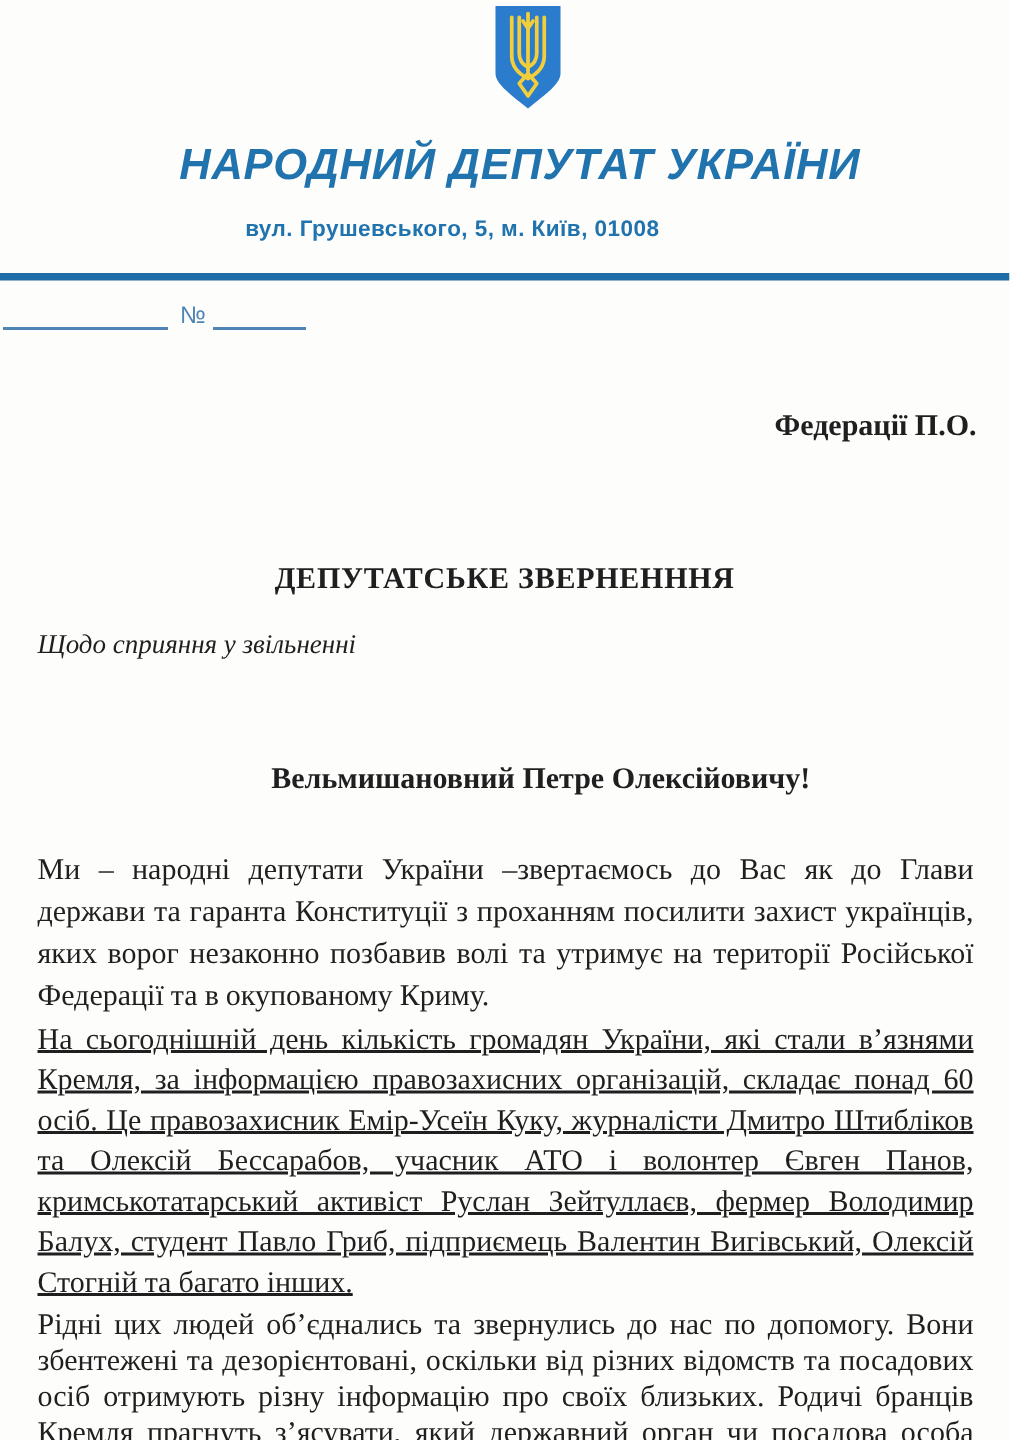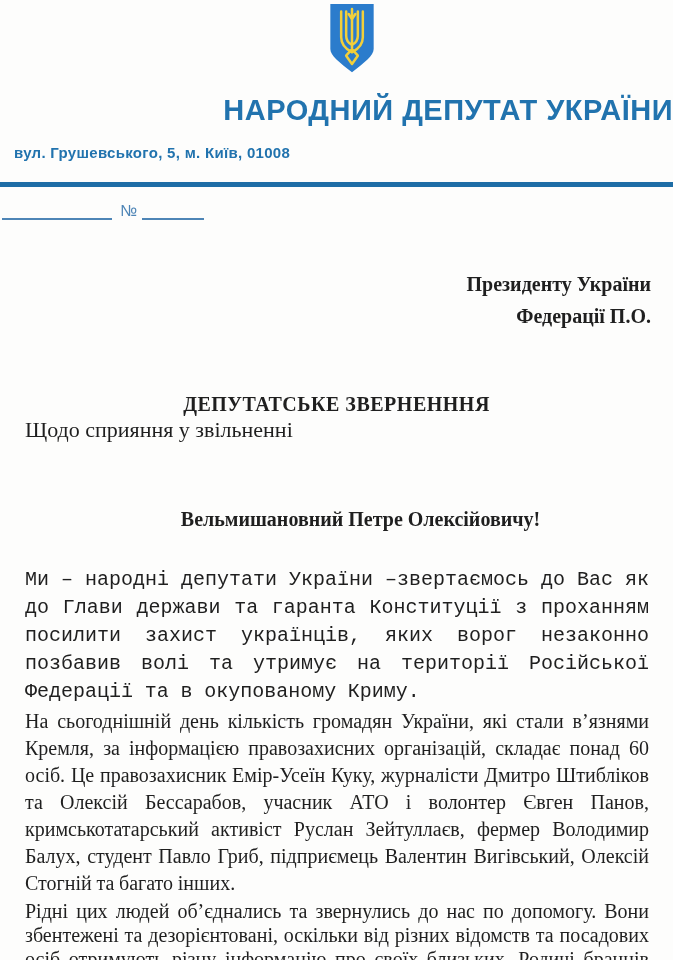--- a/index.html
+++ b/index.html
@@ -4,63 +4,64 @@
 <style>
   html,body{margin:0;padding:0;}
   body{
     width:673px;height:960px;position:relative;overflow:hidden;
     background:#fdfdfc;
     font-family:"Liberation Serif","DejaVu Serif",serif;
     color:var(--text-color,#1f1f1f);
   }
   .emblem{position:absolute;left:327px;top:2px;width:50px;height:74px;}
   .header-title{
-    position:absolute;top:94px;left:0;width:673px;text-align:right;text-indent:20px;
+    position:absolute;top:94px;left:0;width:673px;text-align:center;text-indent:20px;
     font-family:"Liberation Sans","DejaVu Sans",sans-serif;
     font-weight:bold;font-size:29px;letter-spacing:0.5px;
     color:var(--accent-blue,#2173ae);
+    font-style:italic;
   }
   .header-address{
-    position:absolute;top:144px;left:0;width:589px;text-align:left;text-indent:14px;
+    position:absolute;top:144px;left:0;width:589px;text-align:center;text-indent:14px;
     font-family:"Liberation Sans","DejaVu Sans",sans-serif;
     font-weight:bold;font-size:15px;letter-spacing:0.3px;
     color:var(--accent-blue,#2173ae);
   }
   .rule{position:absolute;top:182px;left:0;width:673px;height:5px;background:var(--rule-blue,#1e6da6);}
   .ref-line{
     position:absolute;top:201px;left:2px;height:20px;
     font-family:"Liberation Sans","DejaVu Sans",sans-serif;
     font-size:16px;color:var(--ref-blue,#4e85b6);
   }
   .ref-underline-1{display:inline-block;width:110px;height:17px;border-bottom:2px solid var(--ref-blue,#4e85b6);vertical-align:bottom;}
   .ref-no{display:inline-block;margin:0 5px 0 8px;vertical-align:bottom;line-height:19px;}
   .ref-underline-2{display:inline-block;width:62px;height:17px;border-bottom:2px solid var(--ref-blue,#4e85b6);vertical-align:bottom;}
   .addressee{
     position:absolute;top:268px;right:22px;text-align:right;
     font-weight:bold;font-size:20px;line-height:32px;
   }
   .doc-title{
     position:absolute;top:375px;left:0;width:673px;text-align:center;
-    font-weight:bold;font-size:20px;letter-spacing:0.5px;margin-top:18px;
+    font-weight:bold;font-size:20px;letter-spacing:0.5px;
   }
   .subject{
     position:absolute;top:412px;left:25px;width:420px;
-    font-size:22px;line-height:35px;
+    font-style:italic;font-size:18px;line-height:35px;
   }
   .salutation{
     position:absolute;top:508px;left:0;width:673px;text-align:center;
     font-weight:bold;font-size:20px;padding-left:24px;
   }
   .body-text{
     position:absolute;top:566px;left:25px;width:624px;
     font-size:20px;text-align:justify;word-spacing:-0.3px;
   }
   .body-text p{margin:0 0 2px 0;}
-  .body-text p.p1{line-height:28px;font-family:Liberation Mono, monospace;}
-  .body-text p.p2{line-height:27px;}
+  .body-text p.p1{line-height:28px;}
+  .body-text p.p2{line-height:27px;text-decoration:underline;}
   .body-text p.p3{line-height:24px;}
 </style>
 </head>
 <body>
 
 <div class="emblem">
   <svg viewBox="0 0 60 88" width="50" height="74" aria-hidden="true">
     <path d="M4,2 H56 V56 C56,64 45,72 30,84 C15,72 4,64 4,56 Z" style="fill:var(--shield-blue,#2b7ccc)"></path>
     <g style="stroke:var(--trident-yellow,#f2cf3a)" stroke-width="3" fill="none" stroke-linecap="round" stroke-linejoin="round">
       <path d="M30,8 V54"></path>
@@ -74,21 +75,20 @@
 
 <div class="header-title">НАРОДНИЙ ДЕПУТАТ УКРАЇНИ</div>
 <div class="header-address">вул. Грушевського, 5, м. Київ, 01008</div>
 <div class="rule"></div>
 
 <div class="ref-line">
   <span class="ref-underline-1"></span><span class="ref-no">№</span><span class="ref-underline-2"></span>
 </div>
 
 <div class="addressee">
-  <div>Президенту України</div>
   <div>Федерації П.О.</div>
 </div>
 
 <div class="doc-title">ДЕПУТАТСЬКЕ ЗВЕРНЕНННЯ</div>
 
 <div class="subject">
   <div>Щодо сприяння у звільненні</div>
 </div>
 
 <div class="salutation">Вельмишановний Петре Олексійовичу!</div>

